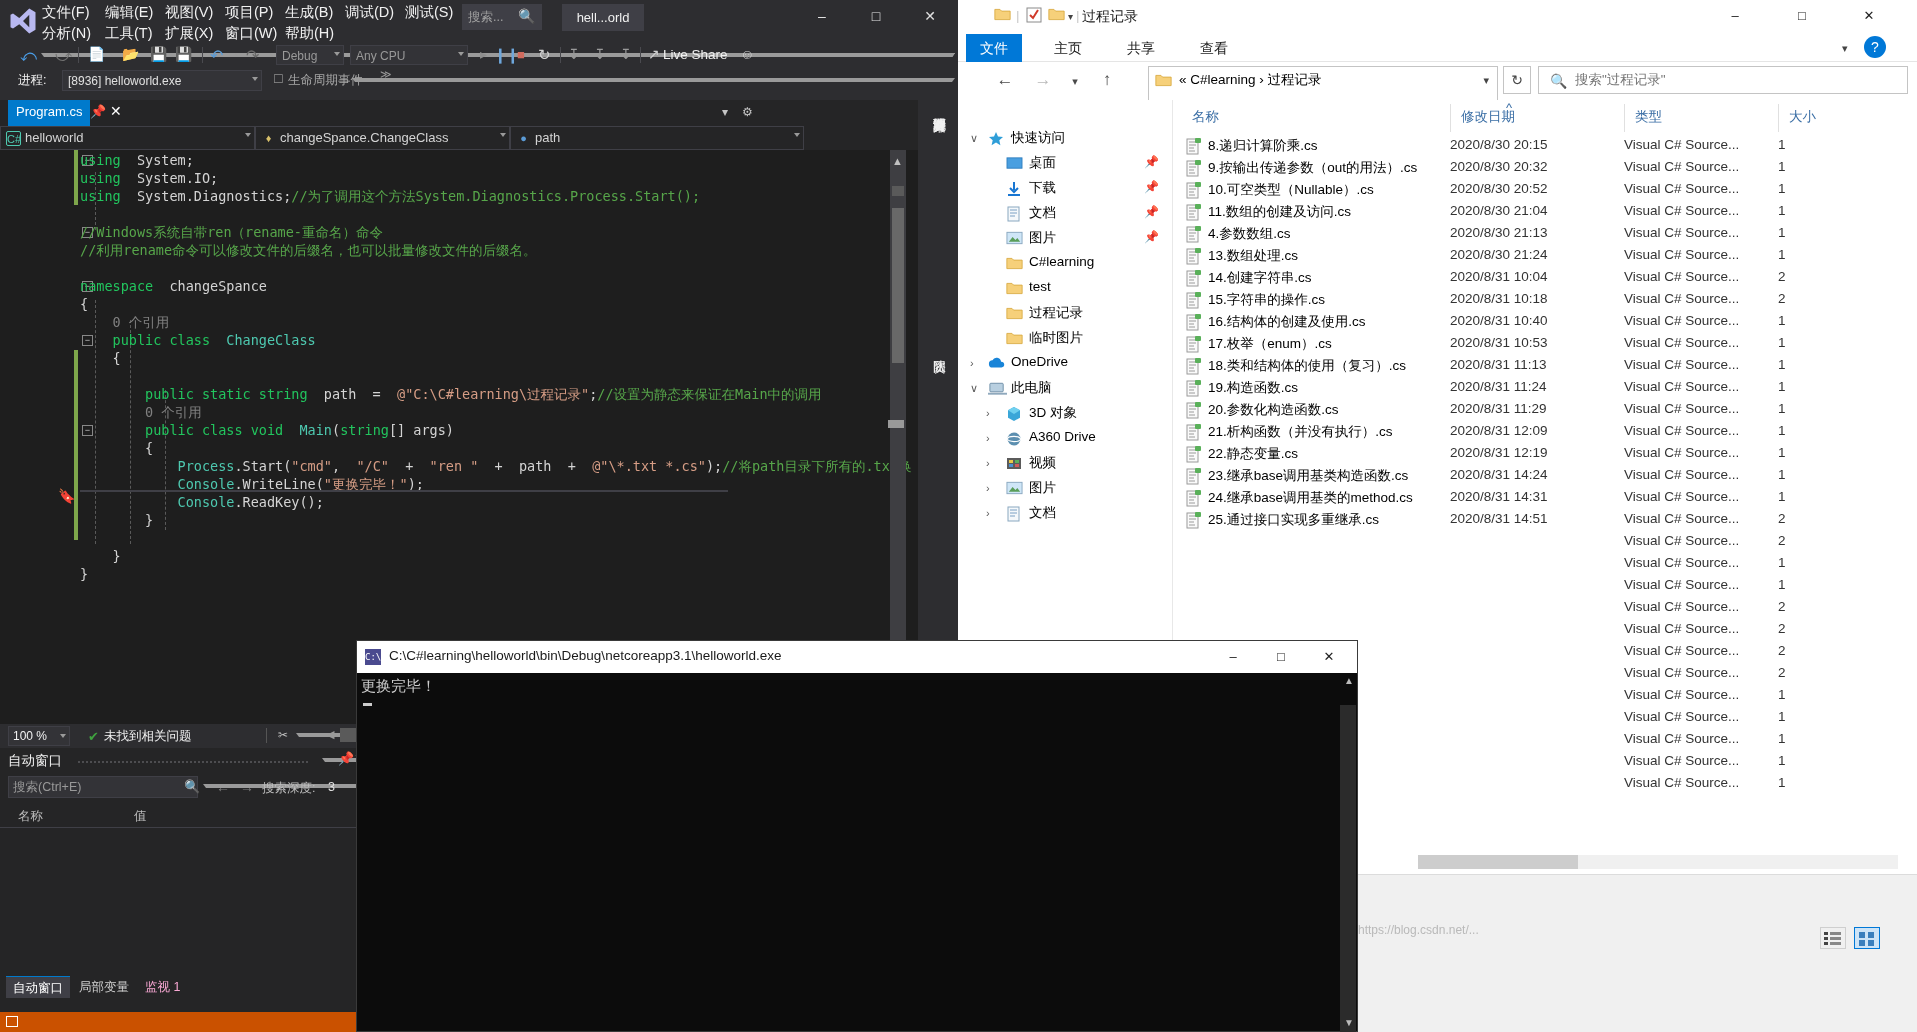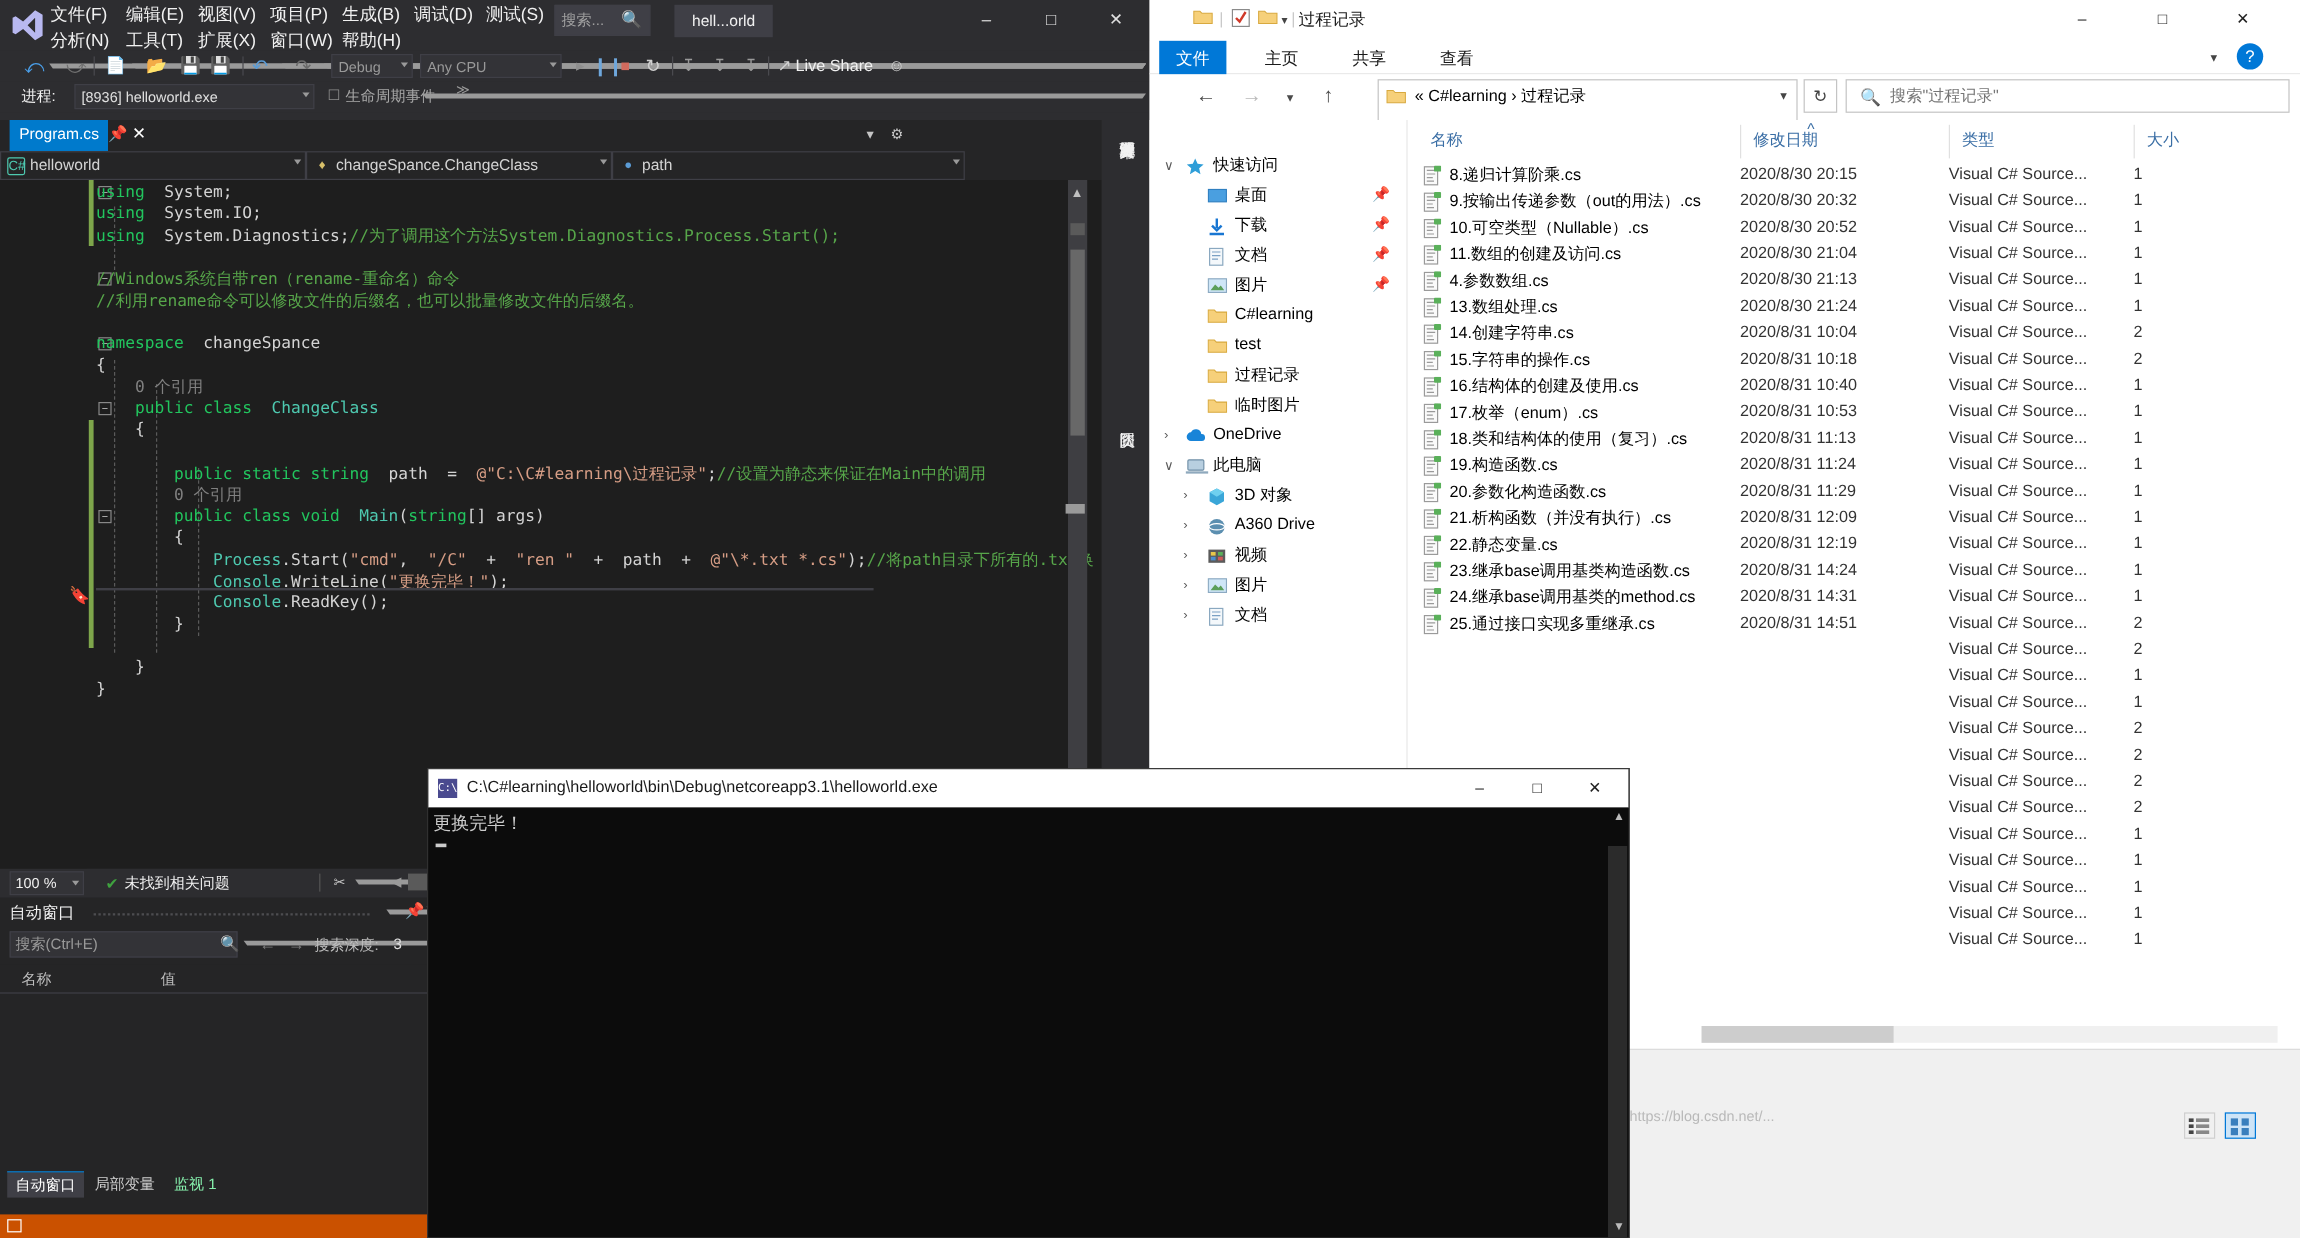--- a/index.html
+++ b/index.html
@@ -381,21 +381,21 @@
     <span style="position:absolute; left:328px; top:32px; font-size:12.5px; color:#e0e0e0;">3</span>
 
     <div class="autos-hdr" style="left:0; width:958px;"></div>
     <span class="autos-col" style="left:18px;">名称</span>
     <span class="autos-col" style="left:134px;">值</span>
     <span class="autos-col" style="left:366px;">类型</span>
 
     <div class="autos-tabbar">
       <span class="autos-tab active" style="left:6px;">自动窗口</span>
       <span class="autos-tab" style="left:72px; color:#d0d0d0;">局部变量</span>
-      <span class="autos-tab" style="left:138px; color:#86efac;">监视 1</span>
+      <span class="autos-tab" style="left:138px; color:#f9a8d4;">监视 1</span>
     </div>
   </div>
 
   <div class="statusbar">
     <span class="status-ic"></span>
   </div>
 </div>
 
 <div id="fe-window">
 

